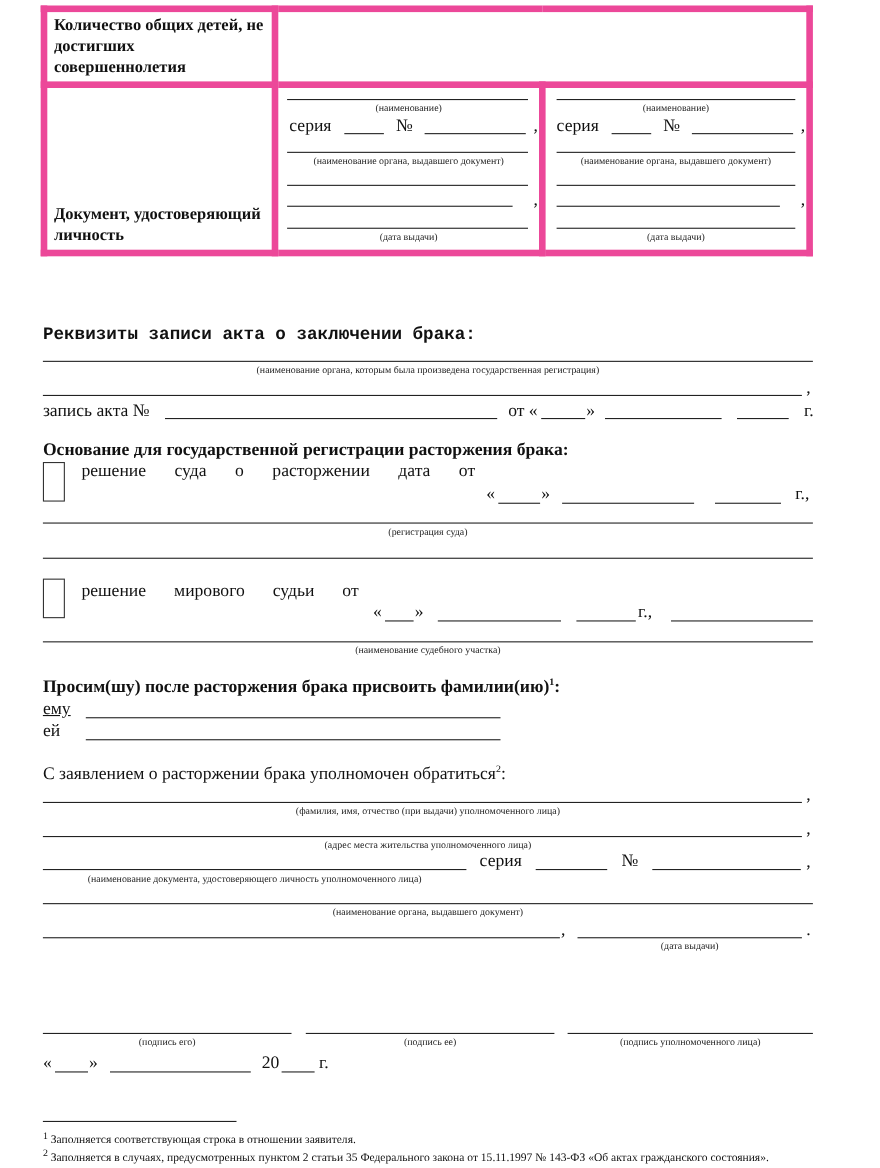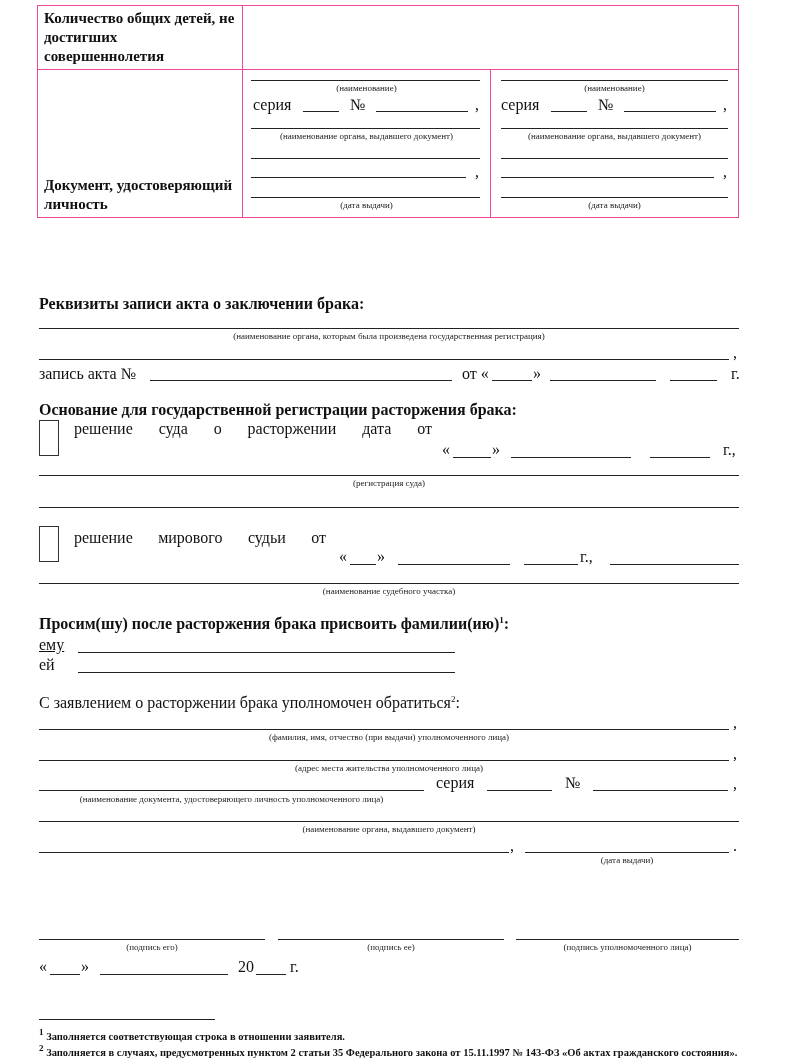--- a/index.html
+++ b/index.html
@@ -5,25 +5,25 @@
   html, body { margin: 0; padding: 0; background: #ffffff; }
   body { width: 800px; height: 1062px; position: relative; overflow: hidden;
          font-family: "Liberation Serif", "DejaVu Serif", serif; color: #111; }
   .abs { position: absolute; }
   .line { position: absolute; border-bottom: 1px solid #222; height: 0; }
   .cap { position: absolute; font-size: 9px; text-align: center; color: #222; white-space: nowrap; }
   .txt { position: absolute; font-size: 16px; white-space: nowrap; }
   .hdr { position: absolute; font-size: 16px; font-weight: bold; white-space: nowrap; }
   .box { position: absolute; width: 20px; height: 36px; border: 1px solid #333; background: #fff; box-sizing: border-box; }
   table.t { position: absolute; left: 37px; top: 5px; width: 702px; border-collapse: collapse; }
-  table.t td { border: 1px solid #ec4899; padding: 0; vertical-align: bottom; }
+  table.t td { border: 6px solid #ec4899; padding: 0; vertical-align: bottom; }
   .lbl { font-weight: bold; font-size: 15px; line-height: 19px; padding: 3px 6px !important; }
   .cell { position: relative; }
   sup { font-size: 9px; }
-  .fn { position: absolute; font-size: 10.5px; white-space: nowrap; font-weight: bold; }
+  .fn { position: absolute; font-size: 10.5px; white-space: nowrap; }
 </style>
 </head>
 <body>
 
 <table class="t">
   <tbody>
       <tr style="height:58px">
     <td class="lbl" style="width:192px; vertical-align:top;">Количество общих детей, не достигших совершеннолетия</td>
     <td colspan="2"></td>
   </tr>
@@ -62,21 +62,21 @@
         <div class="line" style="left:10px; right:24px; top:107px;"></div>
         <span class="txt" style="left:232px; top:93px;">,</span>
         <div class="line" style="left:10px; right:10px; top:127px;"></div>
         <div class="cap" style="left:0; right:0; top:130px;">(дата выдачи)</div>
       </div>
     </td>
   </tr>
 </tbody>
   </table>
 
-<div class="hdr" style="left:39px; top:295px;">Реквизиты записи акта о заключении брака:</div>
+<div class="hdr" style="left:39px; top:295px;font-family:Liberation Mono, monospace;">Реквизиты записи акта о заключении брака:</div>
 <div class="line" style="left:39px; width:700px; top:328px;"></div>
 <div class="cap" style="left:39px; width:700px; top:331px;">(наименование органа, которым была произведена государственная регистрация)</div>
 <div class="line" style="left:39px; width:690px; top:359px;"></div>
 <span class="txt" style="left:733px; top:344px;">,</span>
 <span class="txt" style="left:39px; top:365px;">запись акта №</span>
 <div class="line" style="left:150px; width:302px; top:380px;"></div>
 <span class="txt" style="left:462px; top:365px;">от «</span>
 <div class="line" style="left:492px; width:40px; top:380px;"></div>
 <span class="txt" style="left:533px; top:365px;">»</span>
 <div class="line" style="left:550px; width:106px; top:380px;"></div>

